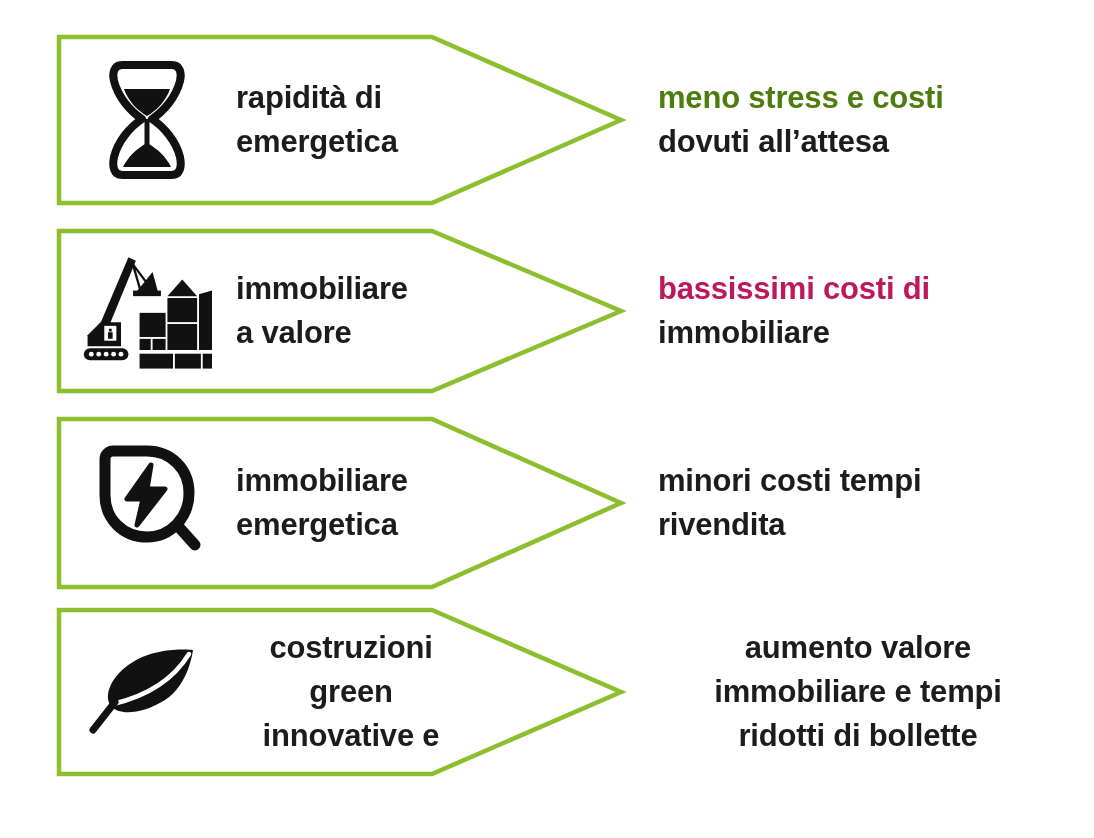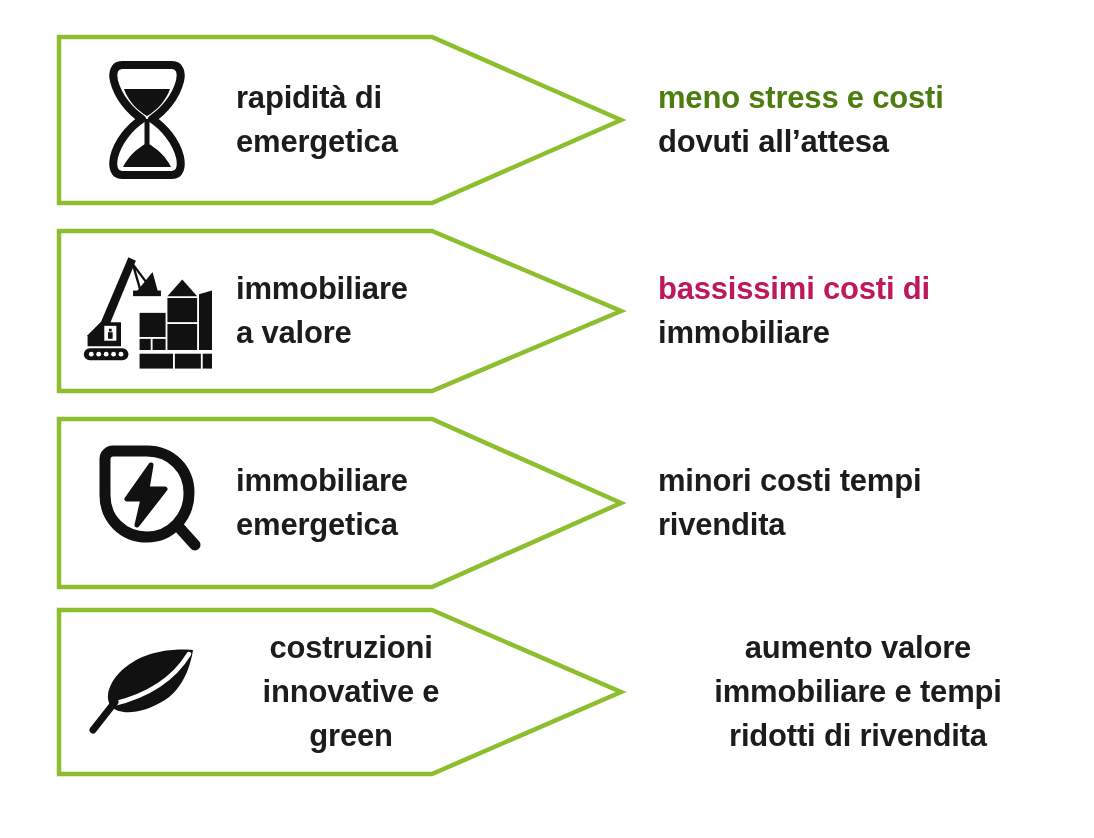--- a/index.html
+++ b/index.html
@@ -238,24 +238,24 @@
     <div class="icon-box">
       <svg width="116" height="96" viewBox="0 0 116 96">
         <path d="M104 6 C104 6 70 2 44 18 C22 31 14 52 22 62 C30 72 54 70 76 56 C100 41 104 6 104 6 Z" fill="#111111"></path>
         <path d="M100 10 C84 36 58 52 24 60" fill="none" stroke="#ffffff" stroke-width="4.5" stroke-linecap="round"></path>
         <path d="M26 58 L4 86" stroke="#111111" stroke-width="7" stroke-linecap="round" fill="none"></path>
       </svg>
     </div>
 
     <div class="chev-label">
       <div class="line" style="color: rgb(28, 28, 28);">costruzioni</div>
+      <div class="line" style="color: rgb(28, 28, 28);">green</div>
       <div class="line" style="color: rgb(28, 28, 28);">innovative e</div>
-      <div class="line" style="color: rgb(28, 28, 28);">green</div>
     </div>
 
     <div class="benefit">
       <div class="line" style="color: rgb(28, 28, 28);">aumento valore</div>
       <div class="line" style="color: rgb(28, 28, 28);">immobiliare e tempi</div>
-      <div class="line" style="color: rgb(28, 28, 28);">ridotti di rivendita</div>
+      <div class="line" style="color: rgb(28, 28, 28);">ridotti di bollette</div>
     </div>
   </div>
 
 </div>
 
 </body></html>

